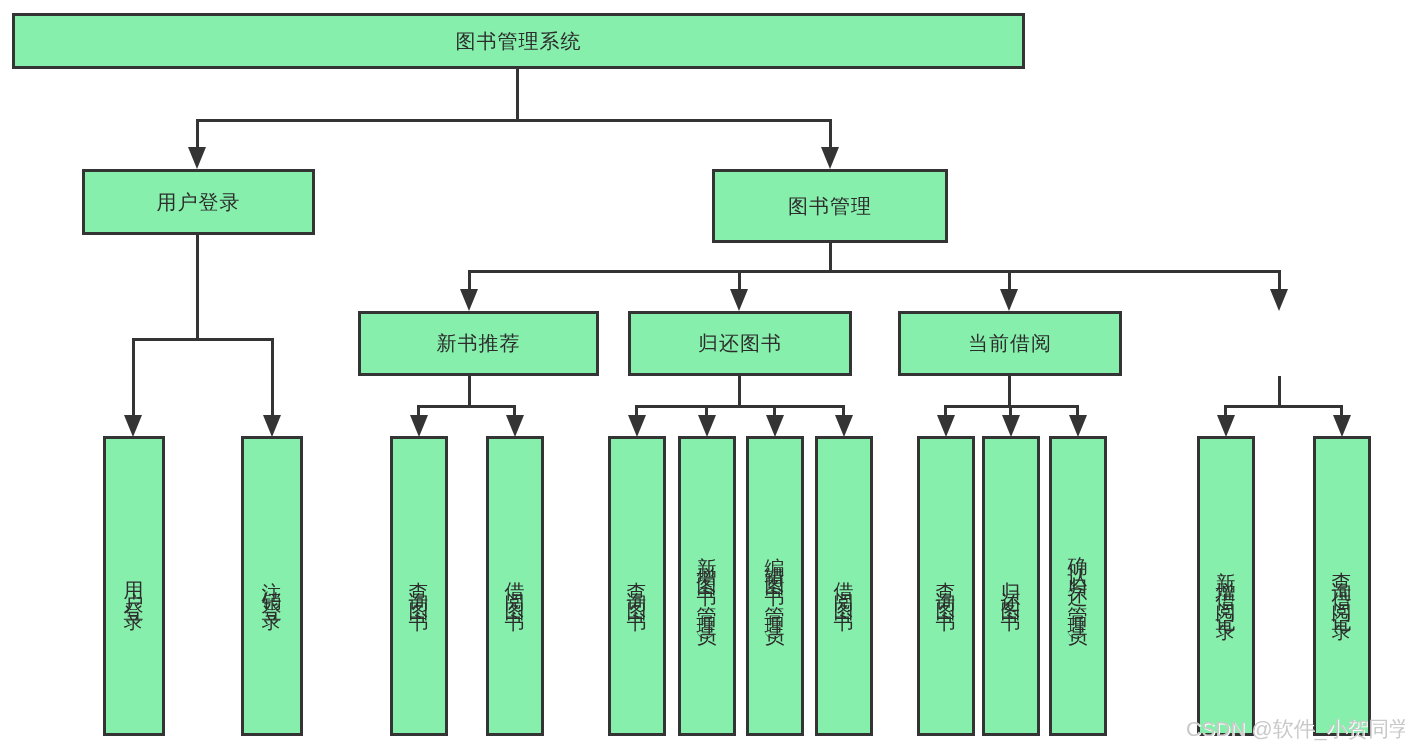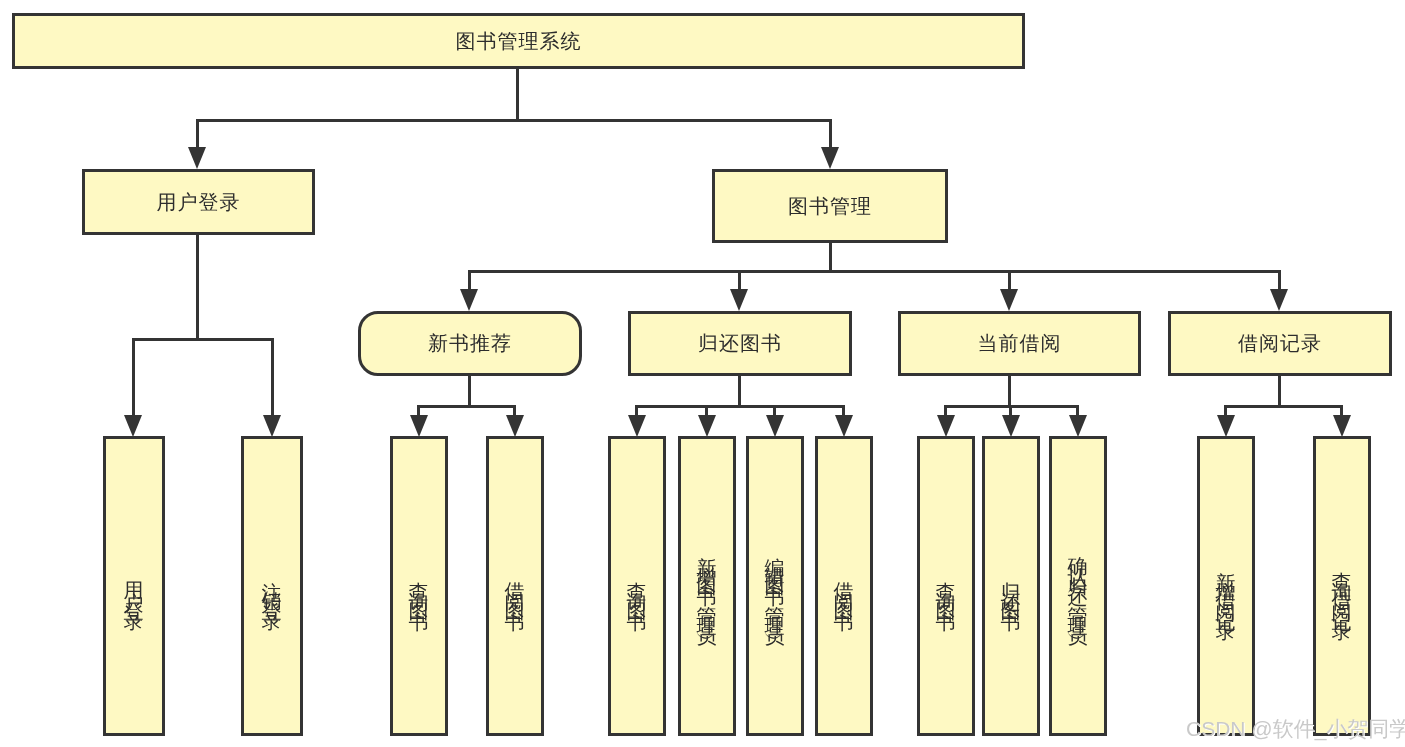--- a/index.html
+++ b/index.html
@@ -8,21 +8,21 @@
     --wm-color:#c9c9c9;
     --bg:#ffffff;
   }
   html,body{margin:0;padding:0;background:var(--bg);}
   body{font-family:"Liberation Sans","DejaVu Sans",sans-serif;}
   #canvas{
     position:relative;width:1405px;height:747px;background:var(--bg);
     overflow:hidden;color:var(--text-color);
   }
   .box{
-    position:absolute;box-sizing:border-box;background:#fef9c3;
+    position:absolute;box-sizing:border-box;background:#86efac;
     border:3px solid var(--line-color);
     display:flex;align-items:center;justify-content:center;
     font-size:20px;letter-spacing:1px;color:var(--text-color);
     z-index:2;text-align:center;
   }
   .vbox{
     writing-mode:vertical-rl;text-orientation:mixed;
     letter-spacing:10px;font-size:20px;line-height:1;
   }
   .hline,.vline{position:absolute;background:var(--line-color);z-index:1;}
@@ -70,24 +70,23 @@
   <div class="hline" style="left:468px;top:270px;width:813px;"></div>
   <div class="vline" style="left:468px;top:270px;height:20px;"></div>
   <div class="arrow" style="left:460px;top:289px;"></div>
   <div class="vline" style="left:738px;top:270px;height:20px;"></div>
   <div class="arrow" style="left:730px;top:289px;"></div>
   <div class="vline" style="left:1008px;top:270px;height:20px;"></div>
   <div class="arrow" style="left:1000px;top:289px;"></div>
   <div class="vline" style="left:1278px;top:270px;height:20px;"></div>
   <div class="arrow" style="left:1270px;top:289px;"></div>
 
-  <div class="box" style="left:358px;top:311px;width:224px;height:65px;border-radius:20px;">新书推荐</div>
+  <div class="box" style="left:358px;top:311px;width:241px;height:65px;">新书推荐</div>
   <div class="box" style="left:628px;top:311px;width:224px;height:65px;">归还图书</div>
-  <div class="box" style="left:898px;top:311px;width:243px;height:65px;">当前借阅</div>
-  <div class="box" style="left:1168px;top:311px;width:224px;height:65px;">借阅记录</div>
+  <div class="box" style="left:898px;top:311px;width:224px;height:65px;">当前借阅</div>
 
   <div class="vline" style="left:468px;top:376px;height:30px;"></div>
   <div class="vline" style="left:738px;top:376px;height:30px;"></div>
   <div class="vline" style="left:1008px;top:376px;height:30px;"></div>
   <div class="vline" style="left:1278px;top:376px;height:30px;"></div>
 
   <div class="hline" style="left:417px;top:405px;width:99px;"></div>
   <div class="vline" style="left:417px;top:405px;height:12px;"></div>
   <div class="arrow" style="left:410px;top:415px;"></div>
   <div class="vline" style="left:513px;top:405px;height:12px;"></div>

